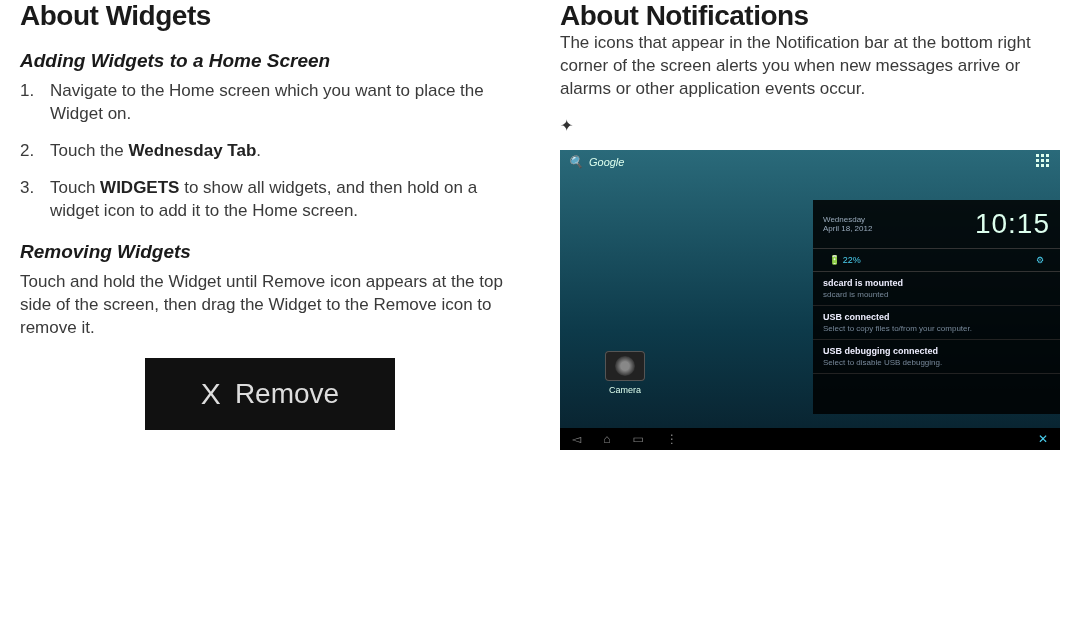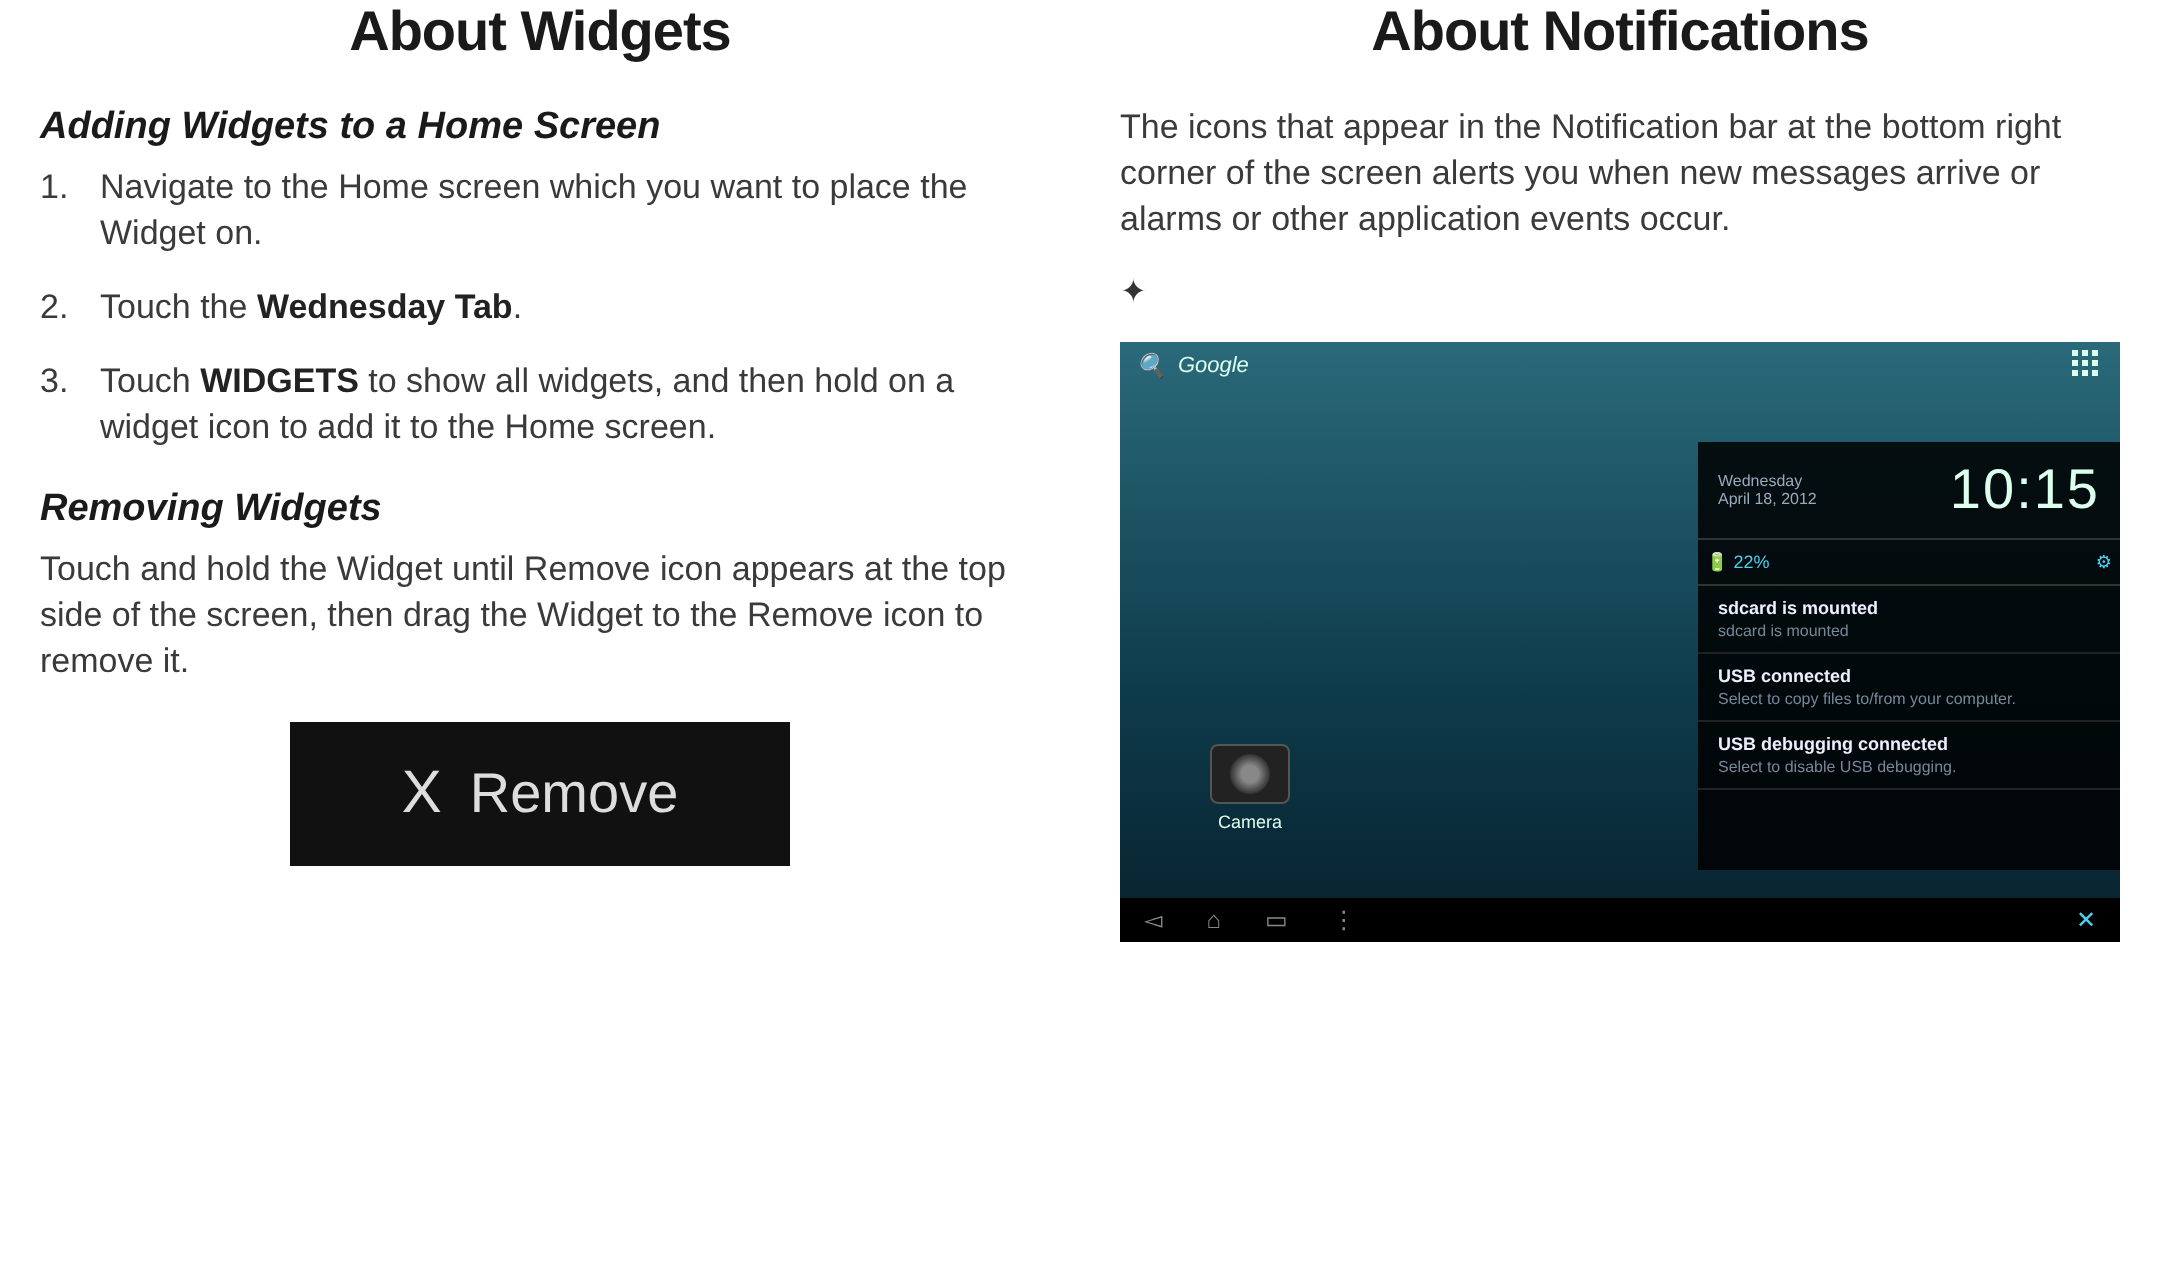--- a/index.html
+++ b/index.html
@@ -12,23 +12,22 @@
     display: flex;
     gap: 40px;
   }
   .col { flex: 1; }
   .col-left { flex: 0 0 500px; }
   .col-right { flex: 0 0 500px; }
   h1 {
     font-size: 28px;
     font-weight: 800;
     color: #1a1a1a;
-    margin-bottom: 21px;
+    margin-bottom: 0;
     letter-spacing: -0.5px;
-    text-align: center;
   }
   p.body {
     font-size: 17px;
     line-height: 1.35;
     color: #3a3a3a;
     margin-bottom: 14px;
   }
   h2.sub {
     font-size: 19px;
     font-weight: 700;
@@ -123,32 +122,32 @@
     box-shadow: 0 0 0 1px #555 inset;
   }
   .tablet .camera-icon .ico::after{
     content:""; position:absolute; top:5px; left:10px;
     width:20px; height:20px; border-radius:50%;
     background:radial-gradient(circle,#888 30%, #333 70%);
   }
   .tablet .camera-icon .lbl { color:#dfe; font-size:9px; }
   .tablet .panel {
     position:absolute; right:0; top:50px; bottom:36px;
-    width:211px; background:rgba(0,0,0,0.85);
+    width:247px; background:rgba(0,0,0,0.85);
     color:#dfe; font-size:9px;
   }
   .tablet .panel .clockrow {
     display:flex; justify-content:space-between; align-items:center;
     padding:8px 10px; border-bottom:1px solid #333;
   }
   .tablet .panel .clockrow .date { font-size:8px; color:#9ab; line-height:1.2; }
   .tablet .panel .clockrow .time { font-size:28px; font-weight:200; letter-spacing:1px; }
   .tablet .panel .battrow {
     display:flex; justify-content:space-between; align-items:center;
-    padding:6px 4px; border-bottom:1px solid #333;
+    padding:6px 16px; border-bottom:1px solid #333;
     color:#4bd0f0; font-size:9px;
   }
   .tablet .panel .notif {
     padding:6px 10px; border-bottom:1px solid #222;
   }
   .tablet .panel .notif .t { color:#eef; font-weight:600; font-size:9px; }
   .tablet .panel .notif .d { color:#789; font-size:8px; margin-top:2px; }
   .tablet .navbar {
     position:absolute; left:0; right:0; bottom:0; height:22px;
     background:#000; display:flex; align-items:center; gap:22px;

